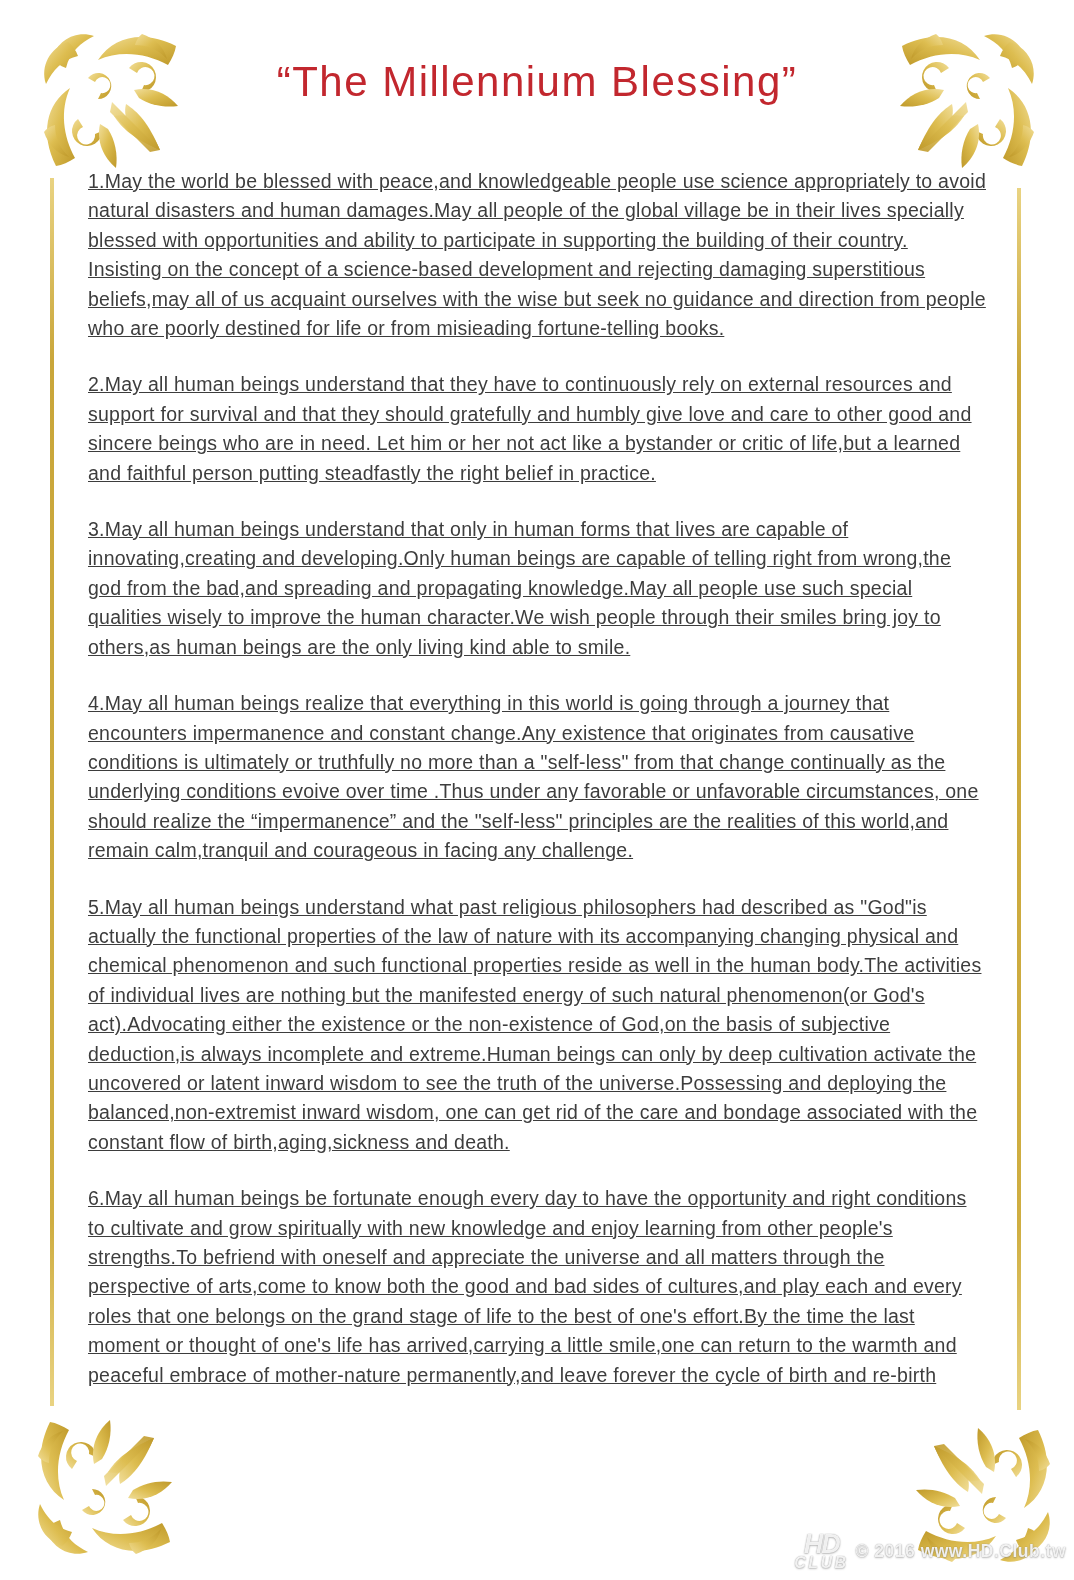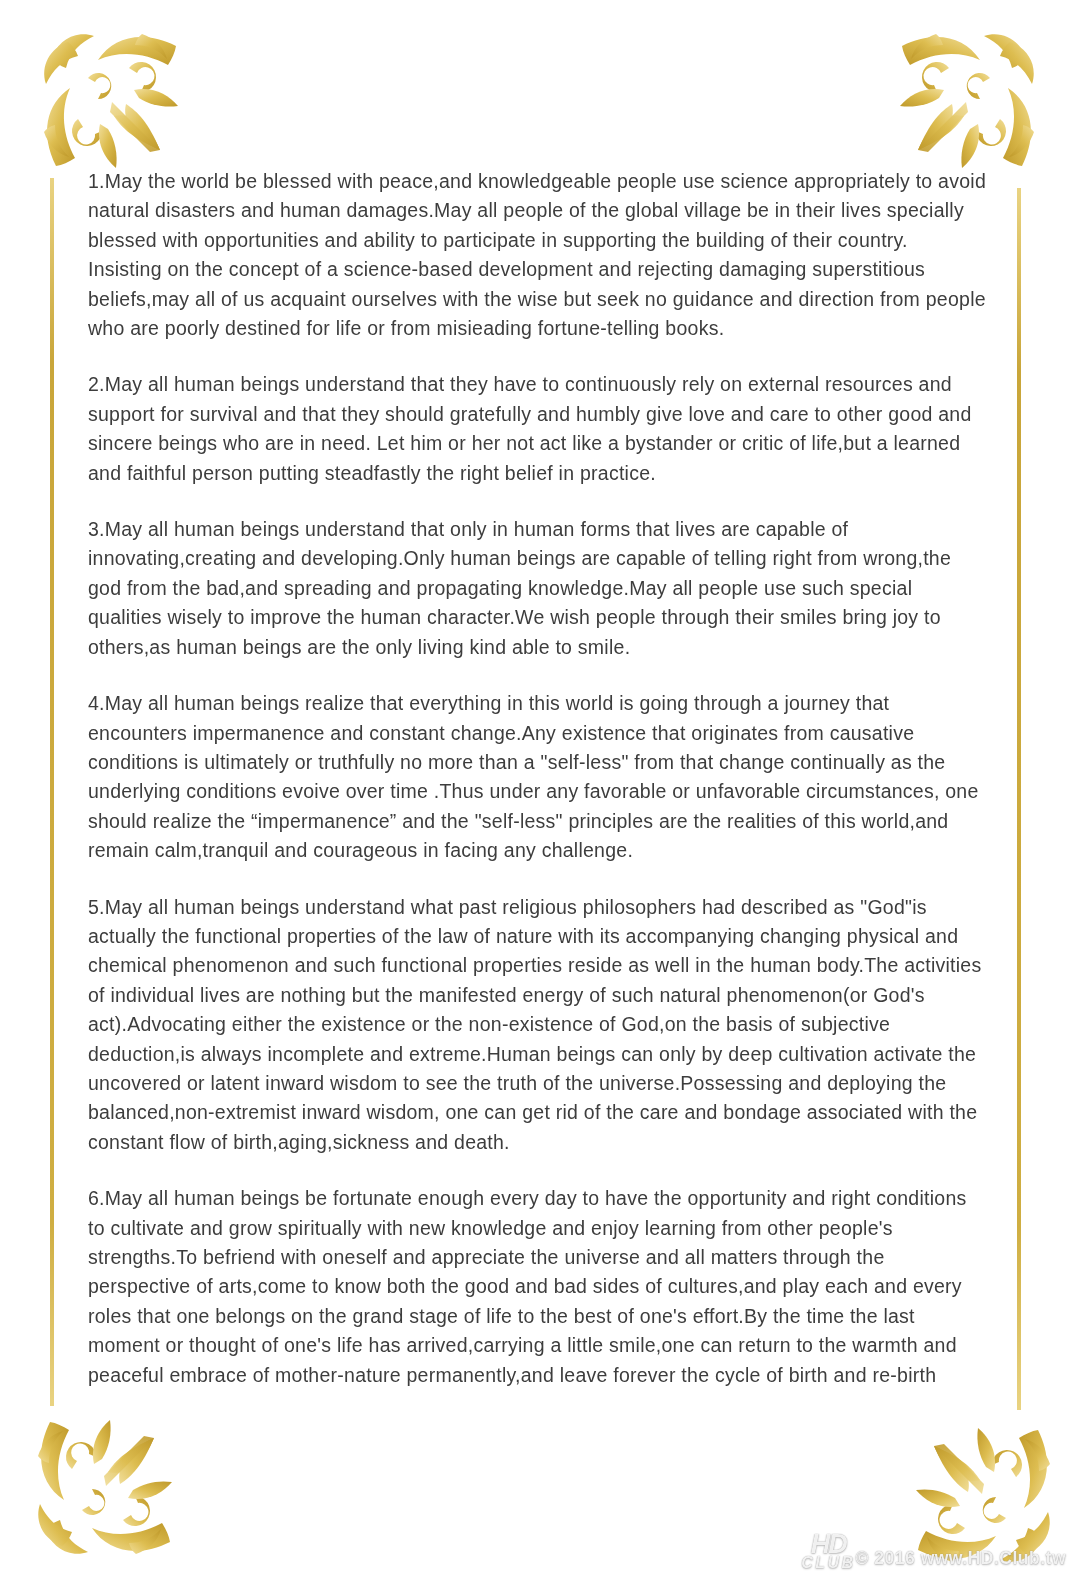--- a/index.html
+++ b/index.html
@@ -24,28 +24,28 @@
   
   .title {
     position:absolute; top:58px; left:0; width:100%; margin:0;
     text-align:center; font-size:42px; font-weight:normal;
     color:#c2272e; letter-spacing:1.5px; white-space:nowrap;
   }
   
   .body {
     position:absolute; left:88px; top:167px; width:899px;
     font-size:19.5px; line-height:29.4px; color:#3d3d3d;
-    letter-spacing:0.25px; text-align:left;
+    letter-spacing:0.25px; text-align:left;text-decoration:underline;
   }
   .body p { margin:0 0 27px 0; }
   .body p:last-child { margin-bottom:10px; }
   
   .watermark {
     position:absolute; right:8px; bottom:10px;
-    display:flex; align-items:flex-end; 
+    display:flex; align-items:center; gap:7px;
     color:rgba(255,255,255,0.88);
     text-shadow:0 0 1px rgba(110,110,110,0.75), 0 1px 2px rgba(120,120,120,0.45);
   }
   .wm-logo { text-align:center; font-style:italic; font-weight:bold; line-height:0.85; }
   .wm-logo .hd   { font-size:27px; letter-spacing:-2px; display:block; }
   .wm-logo .club { font-size:16px; letter-spacing:2.5px; display:block; }
   .wm-text { font-size:17.5px; font-weight:bold; letter-spacing:0.5px; padding-bottom:1px; }
 </style>
 </head>
 <body>
@@ -108,20 +108,21 @@
   </div>
   <div class="corner br">
     <svg viewBox="0 0 168 168">
         <use href="#corner-flourish"></use>
       </svg>
   </div>
 
   <div class="gold-line left"></div>
   <div class="gold-line right"></div>
 
+  <h1 class="title">“The Millennium Blessing”</h1>
 
   <div class="body">
     <p>1.May the world be blessed with peace,and knowledgeable people use science  appropriately to avoid natural disasters and human damages.May all people of the global village be in their lives specially blessed with opportunities and ability to participate in supporting the building of their  country. Insisting on the concept of a science-based development and rejecting damaging superstitious beliefs,may all of us acquaint ourselves with the wise but seek no guidance and direction from people who are poorly destined for life or from misieading fortune-telling books.</p>
     <p>2.May all human beings understand that they have to continuously rely on external resources and support for survival and that they should gratefully and humbly give love and care to other good and sincere beings who are in need.  Let him or her not act like a bystander or critic of life,but a learned and faithful person putting steadfastly the right belief in practice.</p>
     <p>3.May all human beings understand that only in human forms that lives are capable of innovating,creating and developing.Only human beings are capable of telling right from wrong,the god from the bad,and spreading and propagating knowledge.May all people use such special qualities wisely to improve the human character.We wish people through their smiles bring joy to others,as human beings are the only living kind able to smile.</p>
     <p>4.May all human beings realize that everything in this world is going through a journey that encounters impermanence and constant change.Any existence that originates from causative conditions is ultimately or truthfully no more than a "self-less" from that change continually as the underlying conditions evoive over time .Thus under any favorable or unfavorable circumstances, one should realize the “impermanence” and the "self-less" principles are the realities of this world,and remain calm,tranquil and courageous in facing any challenge.</p>
     <p>5.May all human beings understand what past religious philosophers had described as "God"is actually the functional properties of the law of nature with its accompanying changing physical and chemical phenomenon and such functional properties reside as well in the human body.The activities of individual lives are nothing but the manifested energy of such natural phenomenon(or God's act).Advocating either the existence or the non-existence of God,on the basis of subjective deduction,is always incomplete and extreme.Human beings can only by deep cultivation activate the uncovered or latent inward wisdom to see the truth of the universe.Possessing and deploying the balanced,non-extremist inward wisdom, one can get rid of the care and bondage associated with the constant flow of birth,aging,sickness and death.</p>
     <p>6.May all human beings be fortunate enough every day to have the opportunity and right conditions to cultivate and grow spiritually with new knowledge and enjoy learning from other people's strengths.To befriend with oneself and appreciate the universe and all matters through the perspective of arts,come to know both the good and bad sides of cultures,and play each and every roles that one belongs on the grand stage of life to the best of one's effort.By the time the last moment or thought of one's life has arrived,carrying a little smile,one can return to the warmth and peaceful embrace of mother-nature permanently,and leave forever the cycle of birth and re-birth</p>
   </div>
 

